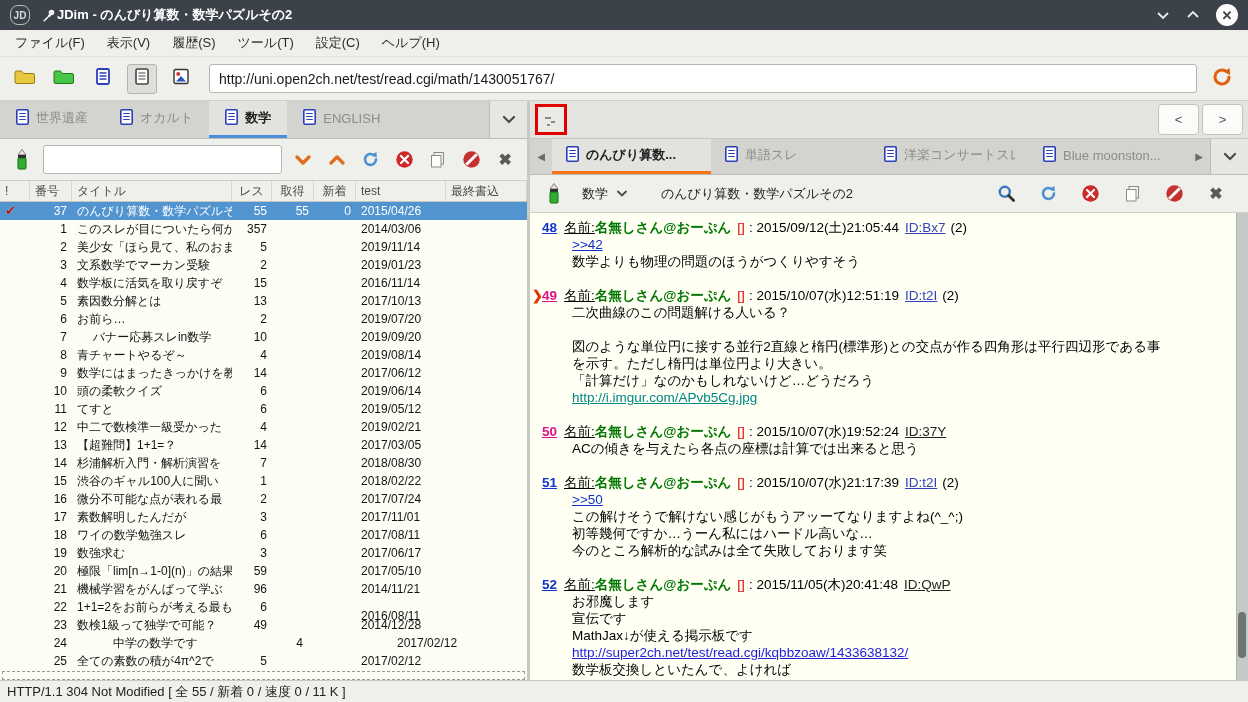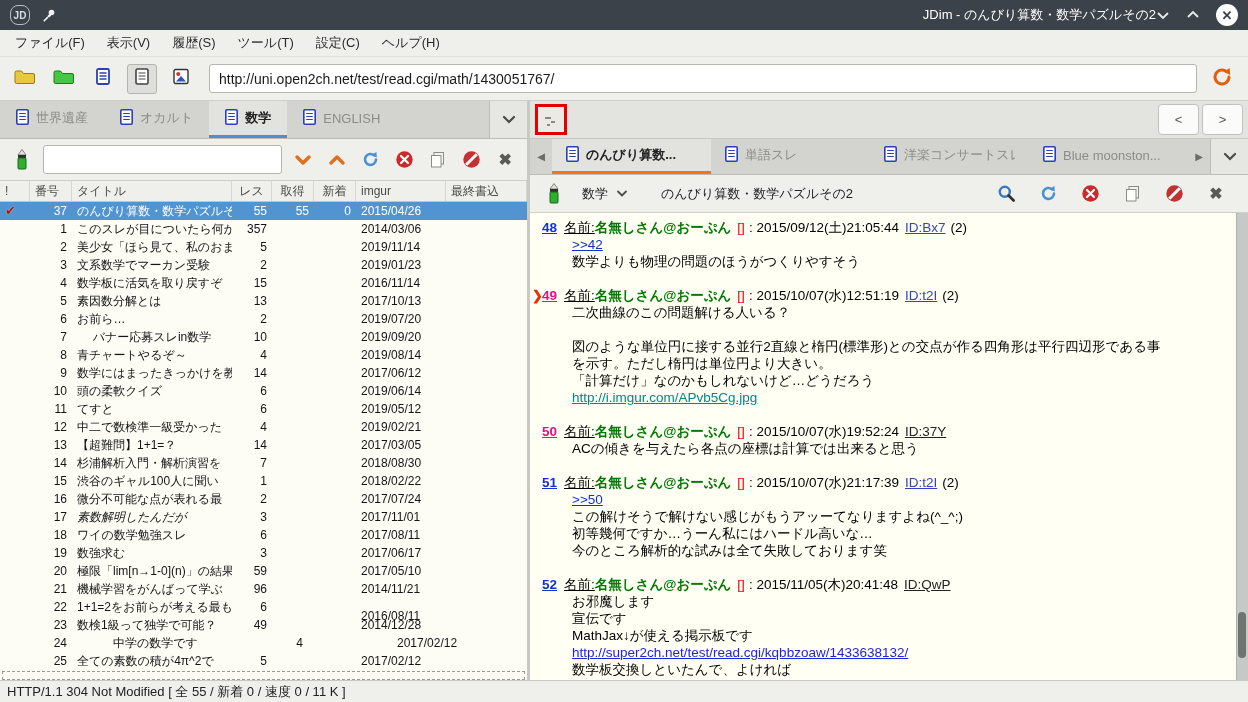--- a/index.html
+++ b/index.html
@@ -9,21 +9,21 @@
     font-family:"Liberation Sans", sans-serif;
     background:#e8e8e6; color:#1a1a1a;
   }
   .app { width:1248px; height:702px; display:flex; flex-direction:column; }
 
   
   .titlebar { height:30px; background:#3b4249; display:flex; align-items:center; padding:0 10px; flex:0 0 auto; }
   .app-icon { width:20px; height:20px; border:1.5px solid #b9bfc4; border-radius:8px; color:#d7dce0;
     font-size:10px; font-weight:bold; display:flex; align-items:center; justify-content:center; }
   .pin-icon { margin-left:12px; display:flex; }
-  .win-title { flex:1; text-align:right; color:#ffffff; font-weight:normal; font-size:13px; }
+  .win-title { flex:1; text-align:left; color:#ffffff; font-weight:bold; font-size:13px; }
   .win-controls { display:flex; align-items:center; gap:16px; }
   .win-btn { display:flex; align-items:center; justify-content:center; cursor:default; }
   .close-btn { width:22px; height:22px; border-radius:50%; background:#fcfcfc; color:#3b4249; font-size:13px; font-weight:bold; }
 
   
   .menubar { height:27px; background:#efefec; display:flex; align-items:center; padding-left:4px; font-size:13px; color:#2a2a2a; flex:0 0 auto; border-bottom:1px solid #e0e0dc; }
   .menu-item { padding:4px 11px; }
 
   
   .toolbar { height:44px; background:#efefec; display:flex; align-items:center; padding:0 10px; gap:9px; border-bottom:1px solid #cfcfca; flex:0 0 auto; }
@@ -289,21 +289,21 @@
       </div>
 
       <div class="thread-table">
         <div class="t-header" id="table-header">
             <div class="th" style="width: 30px;">!</div>
             <div class="th" style="width: 42px;">番号</div>
             <div class="th" style="width: 160px;">タイトル</div>
             <div class="th" style="width: 40px; justify-content: center;">レス</div>
             <div class="th" style="width: 42px; justify-content: center;">取得</div>
             <div class="th" style="width: 42px; justify-content: center;">新着</div>
-            <div class="th" style="width: 90px;">imgur</div>
+            <div class="th" style="width: 90px;">test</div>
             <div class="th" style="width: 81px;">最終書込</div>
           </div>
         <div class="t-body" id="table-body">
             <div class="t-row selected">
               <div class="td" style="width: 30px;"><span class="mark-check">✔</span></div>
               <div class="td r" style="width: 42px;">37</div>
               <div class="td" style="width: 160px;">のんびり算数・数学パズルそ</div>
               <div class="td r" style="width: 40px;">55</div>
               <div class="td r" style="width: 42px;">55</div>
               <div class="td r" style="width: 42px;">0</div>
@@ -466,21 +466,21 @@
               <div class="td" style="width: 160px;">微分不可能な点が表れる最</div>
               <div class="td r" style="width: 40px;">2</div>
               <div class="td r" style="width: 42px;"></div>
               <div class="td r" style="width: 42px;"></div>
               <div class="td" style="width: 90px;">2017/07/24</div>
               <div class="td" style="width: 81px;"></div>
             </div>
             <div class="t-row">
               <div class="td" style="width: 30px;"></div>
               <div class="td r" style="width: 42px;">17</div>
-              <div class="td" style="width: 160px; font-style: italic;">素数解明したんだが</div>
+              <div class="td" style="width: 160px;">素数解明したんだが</div>
               <div class="td r" style="width: 40px;">3</div>
               <div class="td r" style="width: 42px;"></div>
               <div class="td r" style="width: 42px;"></div>
               <div class="td" style="width: 90px;">2017/11/01</div>
               <div class="td" style="width: 81px;"></div>
             </div>
             <div class="t-row">
               <div class="td" style="width: 30px;"></div>
               <div class="td r" style="width: 42px;">18</div>
               <div class="td" style="width: 160px;">ワイの数学勉強スレ</div>

